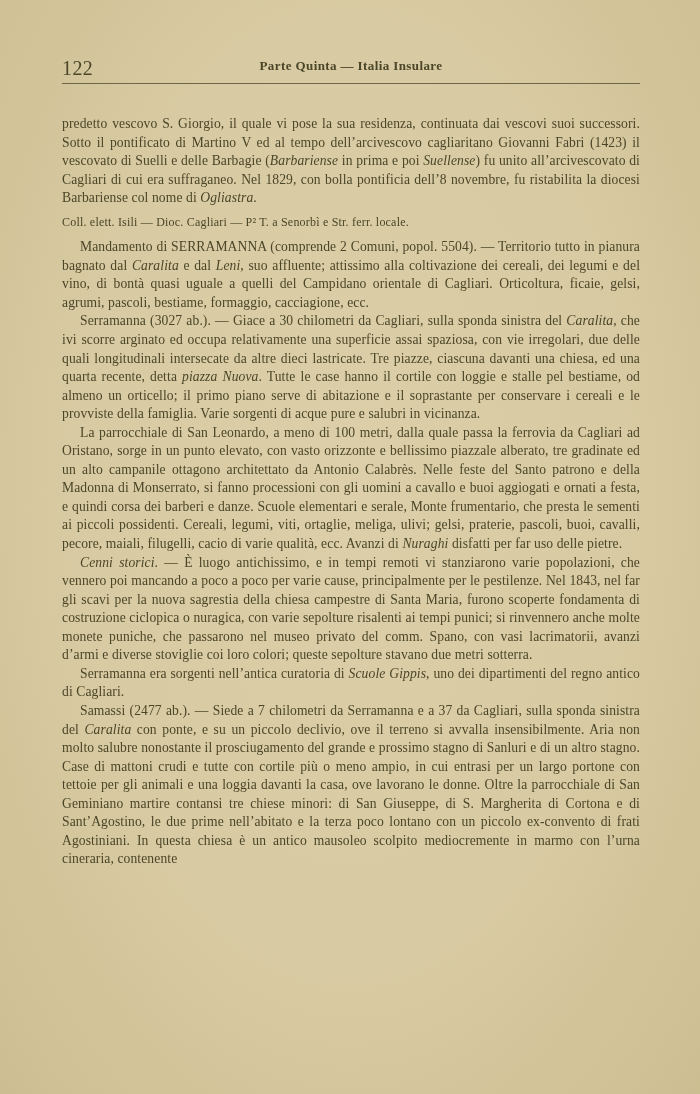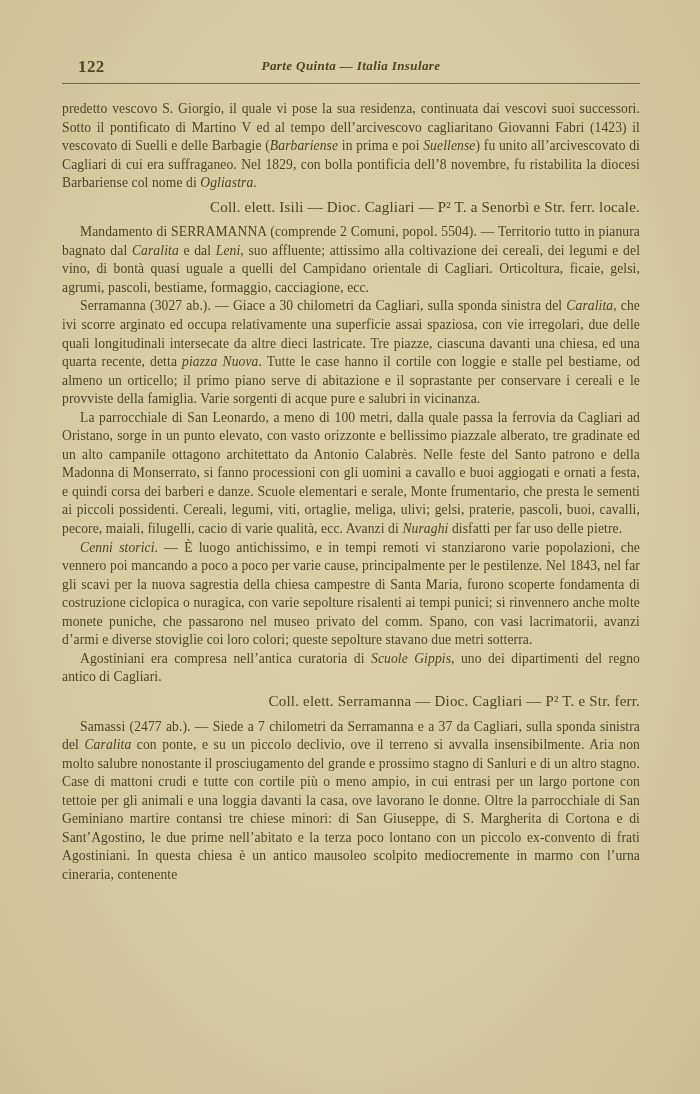--- a/index.html
+++ b/index.html
@@ -23,47 +23,46 @@
     overflow:hidden;
   }
   .header{
     position:relative;
     height:18px;
     font-weight:bold;
     font-size:13px;
     letter-spacing:.4px;
   }
   .pagenum{
-    position:absolute;left:16px;top:-1px;
-    font-size:17px;
-    font-weight:bold;
+    position:absolute;left:0;top:-1px;
+    font-size:20px;
+    font-weight:normal;
   }
   .running-title{
     display:block;
     text-align:center;
-    font-style:italic;
   }
   .rule{
     height:0;
     border-top:1.2px solid var(--ink);
     opacity:.75;
     margin-top:7px;
   }
   .body-text{
-    margin-top:16px;
+    margin-top:31px;
     font-size:13.6px;
     line-height:18.55px;
     text-align:justify;
     letter-spacing:.1px;
   }
   p{margin:0;}
   p.para.indent{text-indent:18px;}
   p.note{
-    text-align:right;
-    font-size:15px;
+    text-align:left;
+    font-size:12px;
     letter-spacing:.2px;
     margin:5px 0 7px 0;
     text-indent:0;
   }
   .it{font-style:italic;}
   .bd{font-weight:normal;}
 </style>
 </head>
 <body>
 
@@ -73,17 +72,16 @@
     <span class="running-title">Parte Quinta — Italia Insulare</span>
   </div>
   <div class="rule"></div>
   <div class="body-text">
       <p class="para"><span>predetto vescovo S. Giorgio, il quale vi pose la sua residenza, continuata dai vescovi suoi successori. Sotto il pontificato di Martino V ed al tempo dell’arcivescovo cagliaritano Giovanni Fabri (1423) il vescovato di Suelli e delle Barbagie (</span><span class="it">Barbariense</span><span> in prima e poi </span><span class="it">Suellense</span><span>) fu unito all’arcivescovato di Cagliari di cui era suffraganeo. Nel 1829, con bolla pontificia dell’8 novembre, fu ristabilita la diocesi Barbariense col nome di </span><span class="it">Ogliastra</span><span>.</span></p>
       <p class="note"><span>Coll. elett. Isili — Dioc. Cagliari — P² T. a Senorbì e Str. ferr. locale.</span></p>
       <p class="para indent"><span class="bd">Mandamento di SERRAMANNA</span><span> (comprende 2 Comuni, popol. 5504). — Territorio tutto in pianura bagnato dal </span><span class="it">Caralita</span><span> e dal </span><span class="it">Leni</span><span>, suo affluente; attissimo alla coltivazione dei cereali, dei legumi e del vino, di bontà quasi uguale a quelli del Campidano orientale di Cagliari. Orticoltura, ficaie, gelsi, agrumi, pascoli, bestiame, formaggio, cacciagione, ecc.</span></p>
       <p class="para indent"><span class="bd">Serramanna</span><span> (3027 ab.). — Giace a 30 chilometri da Cagliari, sulla sponda sinistra del </span><span class="it">Caralita</span><span>, che ivi scorre arginato ed occupa relativamente una superficie assai spaziosa, con vie irregolari, due delle quali longitudinali intersecate da altre dieci lastricate. Tre piazze, ciascuna davanti una chiesa, ed una quarta recente, detta </span><span class="it">piazza Nuova</span><span>. Tutte le case hanno il cortile con loggie e stalle pel bestiame, od almeno un orticello; il primo piano serve di abitazione e il soprastante per conservare i cereali e le provviste della famiglia. Varie sorgenti di acque pure e salubri in vicinanza.</span></p>
       <p class="para indent"><span>La parrocchiale di San Leonardo, a meno di 100 metri, dalla quale passa la ferrovia da Cagliari ad Oristano, sorge in un punto elevato, con vasto orizzonte e bellissimo piazzale alberato, tre gradinate ed un alto campanile ottagono architettato da Antonio Calabrès. Nelle feste del Santo patrono e della Madonna di Monserrato, si fanno processioni con gli uomini a cavallo e buoi aggiogati e ornati a festa, e quindi corsa dei barberi e danze. Scuole elementari e serale, Monte frumentario, che presta le sementi ai piccoli possidenti. Cereali, legumi, viti, ortaglie, meliga, ulivi; gelsi, praterie, pascoli, buoi, cavalli, pecore, maiali, filugelli, cacio di varie qualità, ecc. Avanzi di </span><span class="it">Nuraghi</span><span> disfatti per far uso delle pietre.</span></p>
       <p class="para indent"><span class="it">Cenni storici</span><span>. — È luogo antichissimo, e in tempi remoti vi stanziarono varie popolazioni, che vennero poi mancando a poco a poco per varie cause, principalmente per le pestilenze. Nel 1843, nel far gli scavi per la nuova sagrestia della chiesa campestre di Santa Maria, furono scoperte fondamenta di costruzione ciclopica o nuragica, con varie sepolture risalenti ai tempi punici; si rinvennero anche molte monete puniche, che passarono nel museo privato del comm. Spano, con vasi lacrimatorii, avanzi d’armi e diverse stoviglie coi loro colori; queste sepolture stavano due metri sotterra.</span></p>
-      <p class="para indent"><span>Agostiniani era compresa nell’antica curatoria di </span><span class="it">Scuole Gippis</span><span>, uno dei dipartimenti del regno antico di Cagliari.</span></p>
-      <p class="note"><span>Coll. elett. Serramanna — Dioc. Cagliari — P² T. e Str. ferr.</span></p>
+      <p class="para indent"><span>Serramanna era sorgenti nell’antica curatoria di </span><span class="it">Scuole Gippis</span><span>, uno dei dipartimenti del regno antico di Cagliari.</span></p>
       <p class="para indent"><span class="bd">Samassi</span><span> (2477 ab.). — Siede a 7 chilometri da Serramanna e a 37 da Cagliari, sulla sponda sinistra del </span><span class="it">Caralita</span><span> con ponte, e su un piccolo declivio, ove il terreno si avvalla insensibilmente. Aria non molto salubre nonostante il prosciugamento del grande e prossimo stagno di Sanluri e di un altro stagno. Case di mattoni crudi e tutte con cortile più o meno ampio, in cui entrasi per un largo portone con tettoie per gli animali e una loggia davanti la casa, ove lavorano le donne. Oltre la parrocchiale di San Geminiano martire contansi tre chiese minori: di San Giuseppe, di S. Margherita di Cortona e di Sant’Agostino, le due prime nell’abitato e la terza poco lontano con un piccolo ex-convento di frati Agostiniani. In questa chiesa è un antico mausoleo scolpito mediocremente in marmo con l’urna cineraria, contenente</span></p>
     </div>
 </div>
 
 </body></html>

